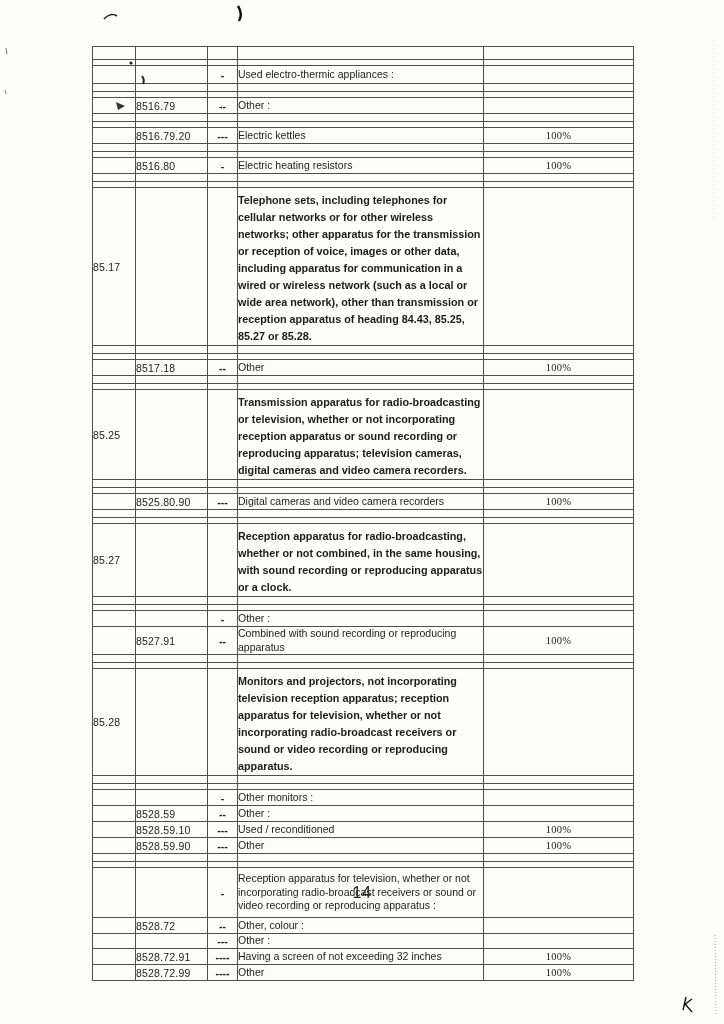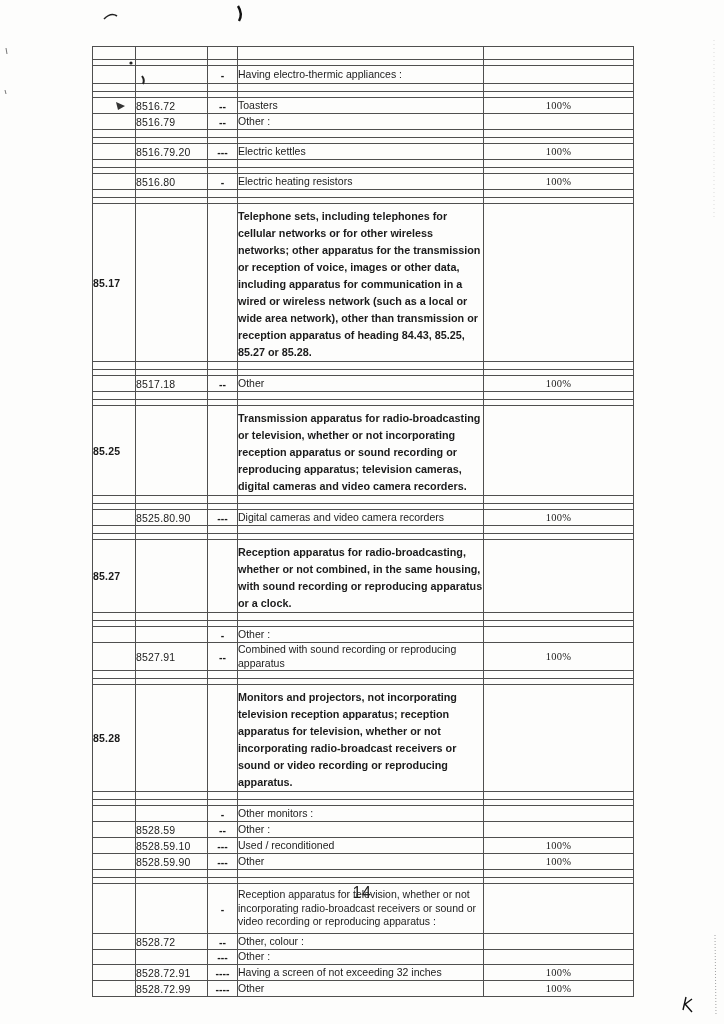--- a/index.html
+++ b/index.html
@@ -10,21 +10,21 @@
   }
   table.tariff{
     position:absolute;left:92px;top:46px;width:541px;
     border-collapse:collapse;table-layout:fixed;
   }
   table.tariff td{
     border:1px solid #4f4f4f;padding:0;margin:0;
     box-sizing:border-box;overflow:hidden;vertical-align:middle;
     font-size:10.5px;color:#1b1b1b;
   }
-  td.heading-cell{font-weight:bold;font-size:11px;padding-left:6px;letter-spacing:.2px;}
+  td.heading-cell{font-weight:normal;font-size:11px;padding-left:6px;letter-spacing:.2px;}
   td.code-cell{padding-left:19px;font-size:10.5px;letter-spacing:.2px;}
   td.dash-cell{text-align:center;font-weight:bold;letter-spacing:0;}
   td.desc-cell{padding-left:7px;padding-right:6px;line-height:13.5px;font-size:10.6px;}
   td.desc-cell.tall{
     font-weight:bold;vertical-align:top;padding-top:4px;line-height:17px;
     font-size:10.8px;
   }
   td.rate-cell{
     font-family:"Liberation Serif",serif;font-size:14px;text-align:center;
     color:#141414;letter-spacing:.3px;
@@ -60,43 +60,36 @@
           <td class="heading-cell"></td>
           <td class="code-cell"></td>
           <td class="dash-cell"></td>
           <td class="desc-cell"></td>
           <td class="rate-cell"></td>
         </tr>
         <tr style="height: 18px;">
           <td class="heading-cell"></td>
           <td class="code-cell"></td>
           <td class="dash-cell">-</td>
-          <td class="desc-cell">Having electro-thermic appliances :</td>
-          <td class="rate-cell"></td>
-        </tr>
-        <tr style="height: 8px;">
-          <td class="heading-cell"></td>
-          <td class="code-cell"></td>
-          <td class="dash-cell"></td>
-          <td class="desc-cell"></td>
-          <td class="rate-cell"></td>
-        </tr>
-        <tr style="height: 6px;">
-          <td class="heading-cell"></td>
-          <td class="code-cell"></td>
-          <td class="dash-cell"></td>
-          <td class="desc-cell"></td>
-          <td class="rate-cell"></td>
-        </tr>
-        <tr style="height: 16px;">
-          <td class="heading-cell"></td>
-          <td class="code-cell">8516.72</td>
-          <td class="dash-cell">--</td>
-          <td class="desc-cell">Toasters</td>
-          <td class="rate-cell">100%</td>
+          <td class="desc-cell">Used electro-thermic appliances :</td>
+          <td class="rate-cell"></td>
+        </tr>
+        <tr style="height: 8px;">
+          <td class="heading-cell"></td>
+          <td class="code-cell"></td>
+          <td class="dash-cell"></td>
+          <td class="desc-cell"></td>
+          <td class="rate-cell"></td>
+        </tr>
+        <tr style="height: 6px;">
+          <td class="heading-cell"></td>
+          <td class="code-cell"></td>
+          <td class="dash-cell"></td>
+          <td class="desc-cell"></td>
+          <td class="rate-cell"></td>
         </tr>
         <tr style="height: 16px;">
           <td class="heading-cell"></td>
           <td class="code-cell">8516.79</td>
           <td class="dash-cell">--</td>
           <td class="desc-cell">Other :</td>
           <td class="rate-cell"></td>
         </tr>
         <tr style="height: 8px;">
           <td class="heading-cell"></td>

